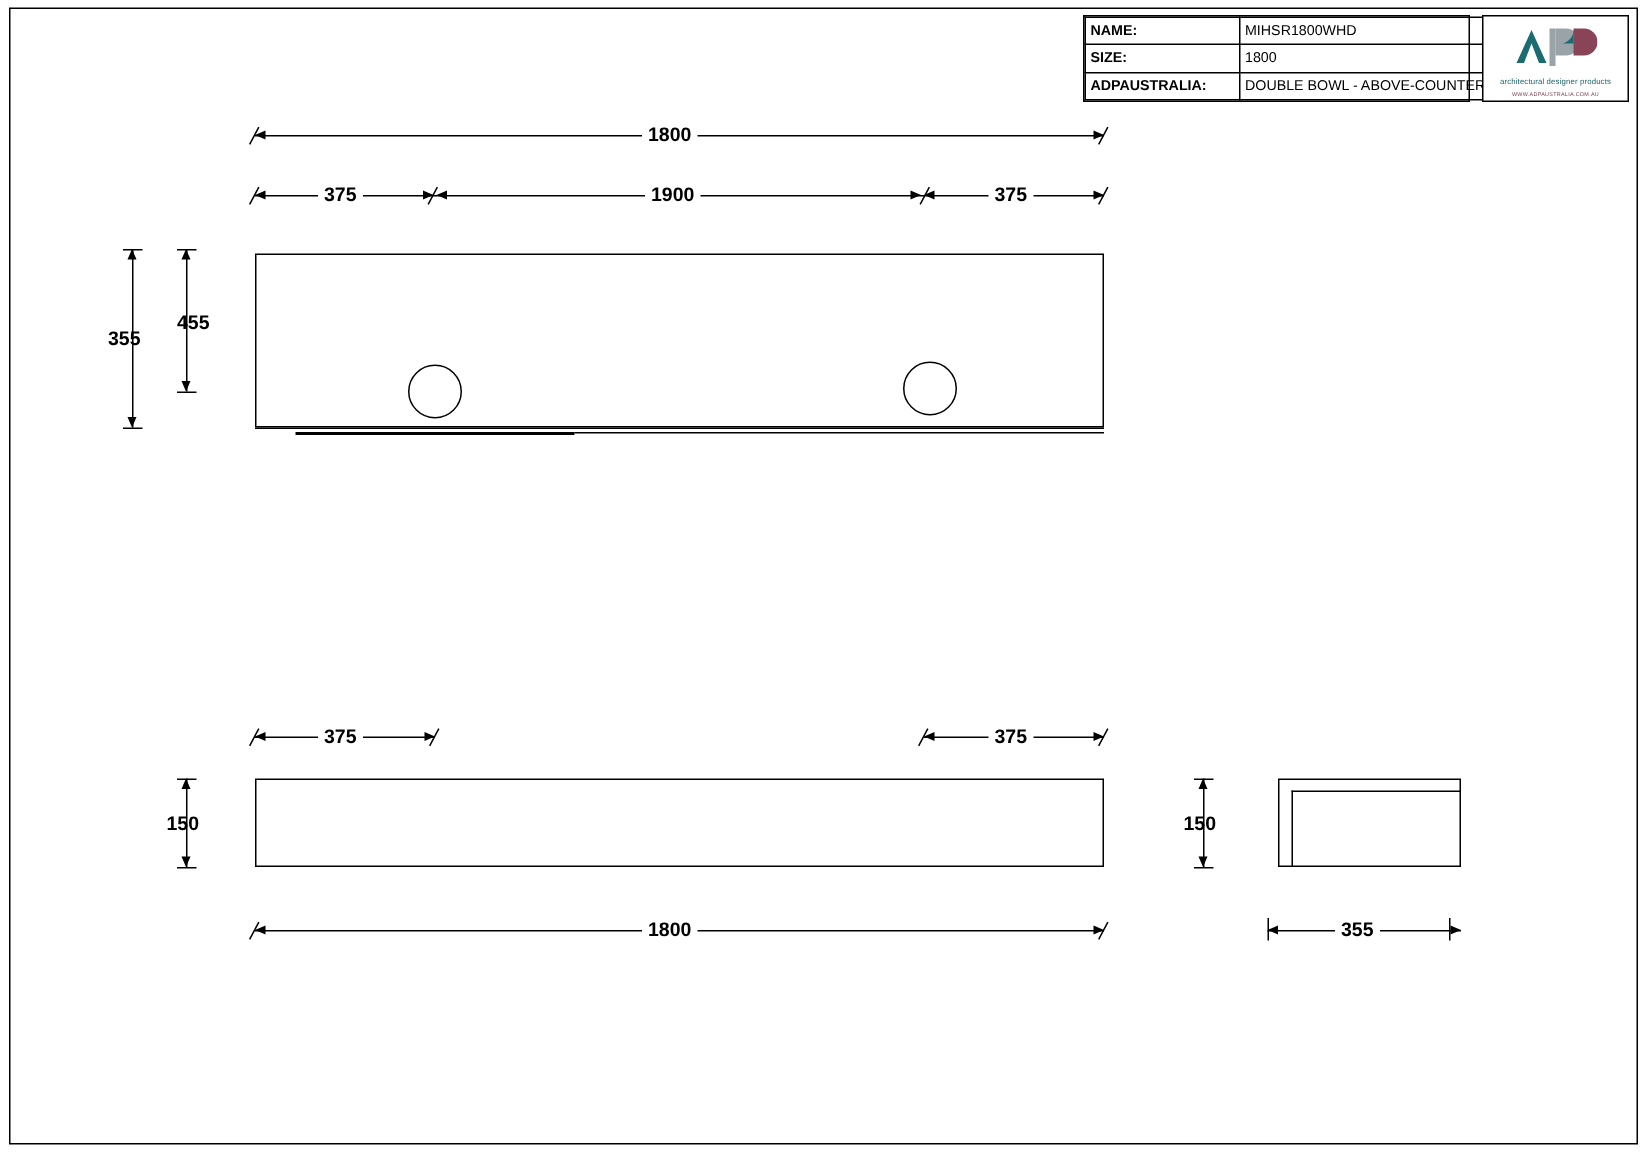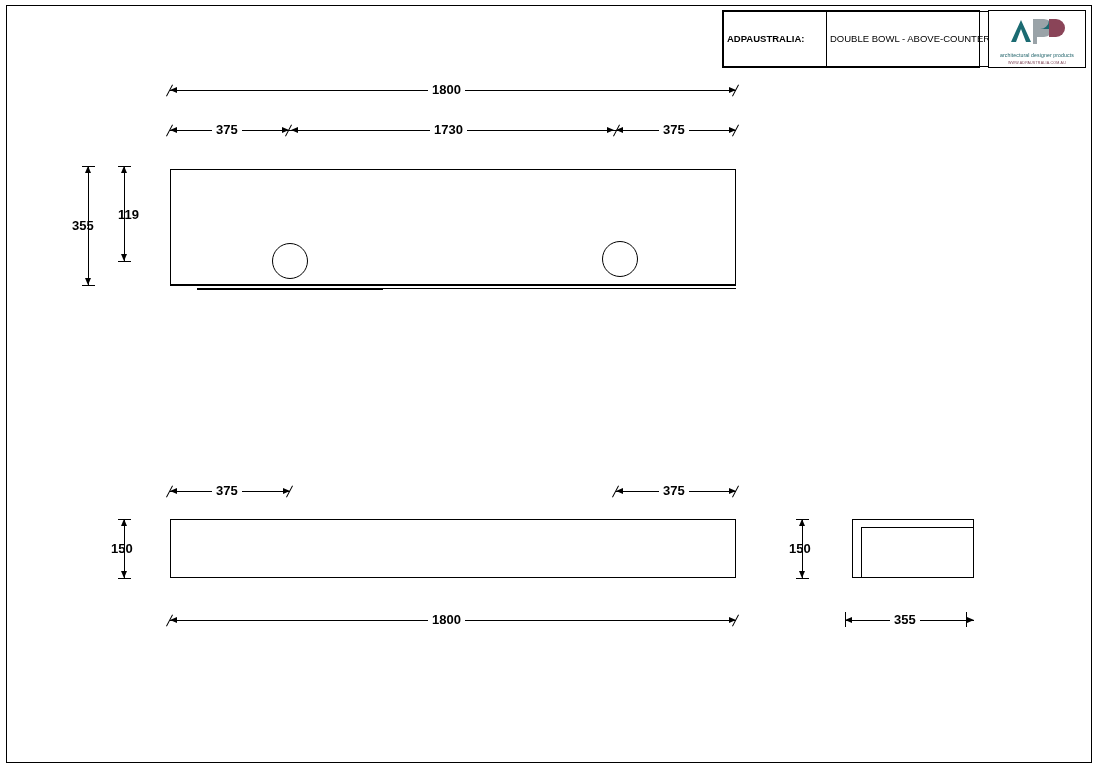--- a/index.html
+++ b/index.html
@@ -194,20 +194,28 @@
 </head>
 <body>
 
 <div id="page">
 
   <div class="frame"></div>
 
   <div class="titleblock">
     <table class="tb">
       <tbody>
+          <tr>
+        <td class="lbl">NAME:</td>
+        <td class="val">MIHSR1800WHD</td>
+      </tr>
+      <tr>
+        <td class="lbl">SIZE:</td>
+        <td class="val">1800</td>
+      </tr>
       <tr>
         <td class="lbl lbl-cfg">ADPAUSTRALIA:</td>
         <td class="val val-cfg">DOUBLE BOWL - ABOVE-COUNTER BASIN</td>
       </tr>
     </tbody>
       </table>
   </div>
 
   <div class="logobox">
     <svg class="logo-art" viewBox="0 0 56 30">
@@ -236,21 +244,21 @@
     <div class="arrowR" style="left:282px; top:126.8px;"></div>
     <div class="arrowL" style="left:291px; top:126.8px;"></div>
     <div class="arrowR" style="left:607px; top:126.8px;"></div>
     <div class="arrowL" style="left:616px; top:126.8px;"></div>
     <div class="arrowR" style="left:729px; top:126.8px;"></div>
     <div class="tick slant" style="left:169px; top:124px;"></div>
     <div class="tick slant" style="left:288px; top:124px;"></div>
     <div class="tick slant" style="left:616px; top:124px;"></div>
     <div class="tick slant" style="left:735px; top:124px;"></div>
     <div class="dimtext" style="left:212px; top:123px;">375</div>
-    <div class="dimtext" style="left:430px; top:123px;">1730</div>
+    <div class="dimtext" style="left:430px; top:123px;">1900</div>
     <div class="dimtext" style="left:659px; top:123px;">375</div>
   </div>
 
   <div class="shape" style="left:170px; top:169px; width:566px; height:116px;"></div>
   <div class="hline" style="left:170px; top:285px; width:566px;"></div>
   <div class="hline" style="left:197px; top:288px; width:186px; border-top-width:2.4px;"></div>
   <div class="hline" style="left:383px; top:288px; width:353px; border-top-width:1.1px;"></div>
   <div class="circle" style="left:272px; top:243px; width:36px; height:36px;"></div>
   <div class="circle" style="left:602px; top:241px; width:36px; height:36px;"></div>
 
@@ -262,21 +270,21 @@
     <div class="hline" style="left:82px; top:285px; width:13px;"></div>
     <div class="vdim-label" style="left:72px; top:219px;">355</div>
   </div>
 
   <div>
     <div class="vline" style="left:124px; top:166px; height:95px;"></div>
     <div class="arrowU" style="left:120.8px; top:166px;"></div>
     <div class="arrowD" style="left:120.8px; top:254px;"></div>
     <div class="hline" style="left:118px; top:166px; width:13px;"></div>
     <div class="hline" style="left:118px; top:261px; width:13px;"></div>
-    <div class="vdim-label" style="left:118px; top:208px;">119</div>
+    <div class="vdim-label" style="left:118px; top:208px;">455</div>
   </div>
 
   <div>
     <div class="hline" style="left:170px; top:491px; width:120px;"></div>
     <div class="arrowL" style="left:170px; top:487.8px;"></div>
     <div class="arrowR" style="left:283px; top:487.8px;"></div>
     <div class="tick slant" style="left:169px; top:485px;"></div>
     <div class="tick slant" style="left:289px; top:485px;"></div>
     <div class="dimtext" style="left:212px; top:484px;">375</div>
 

